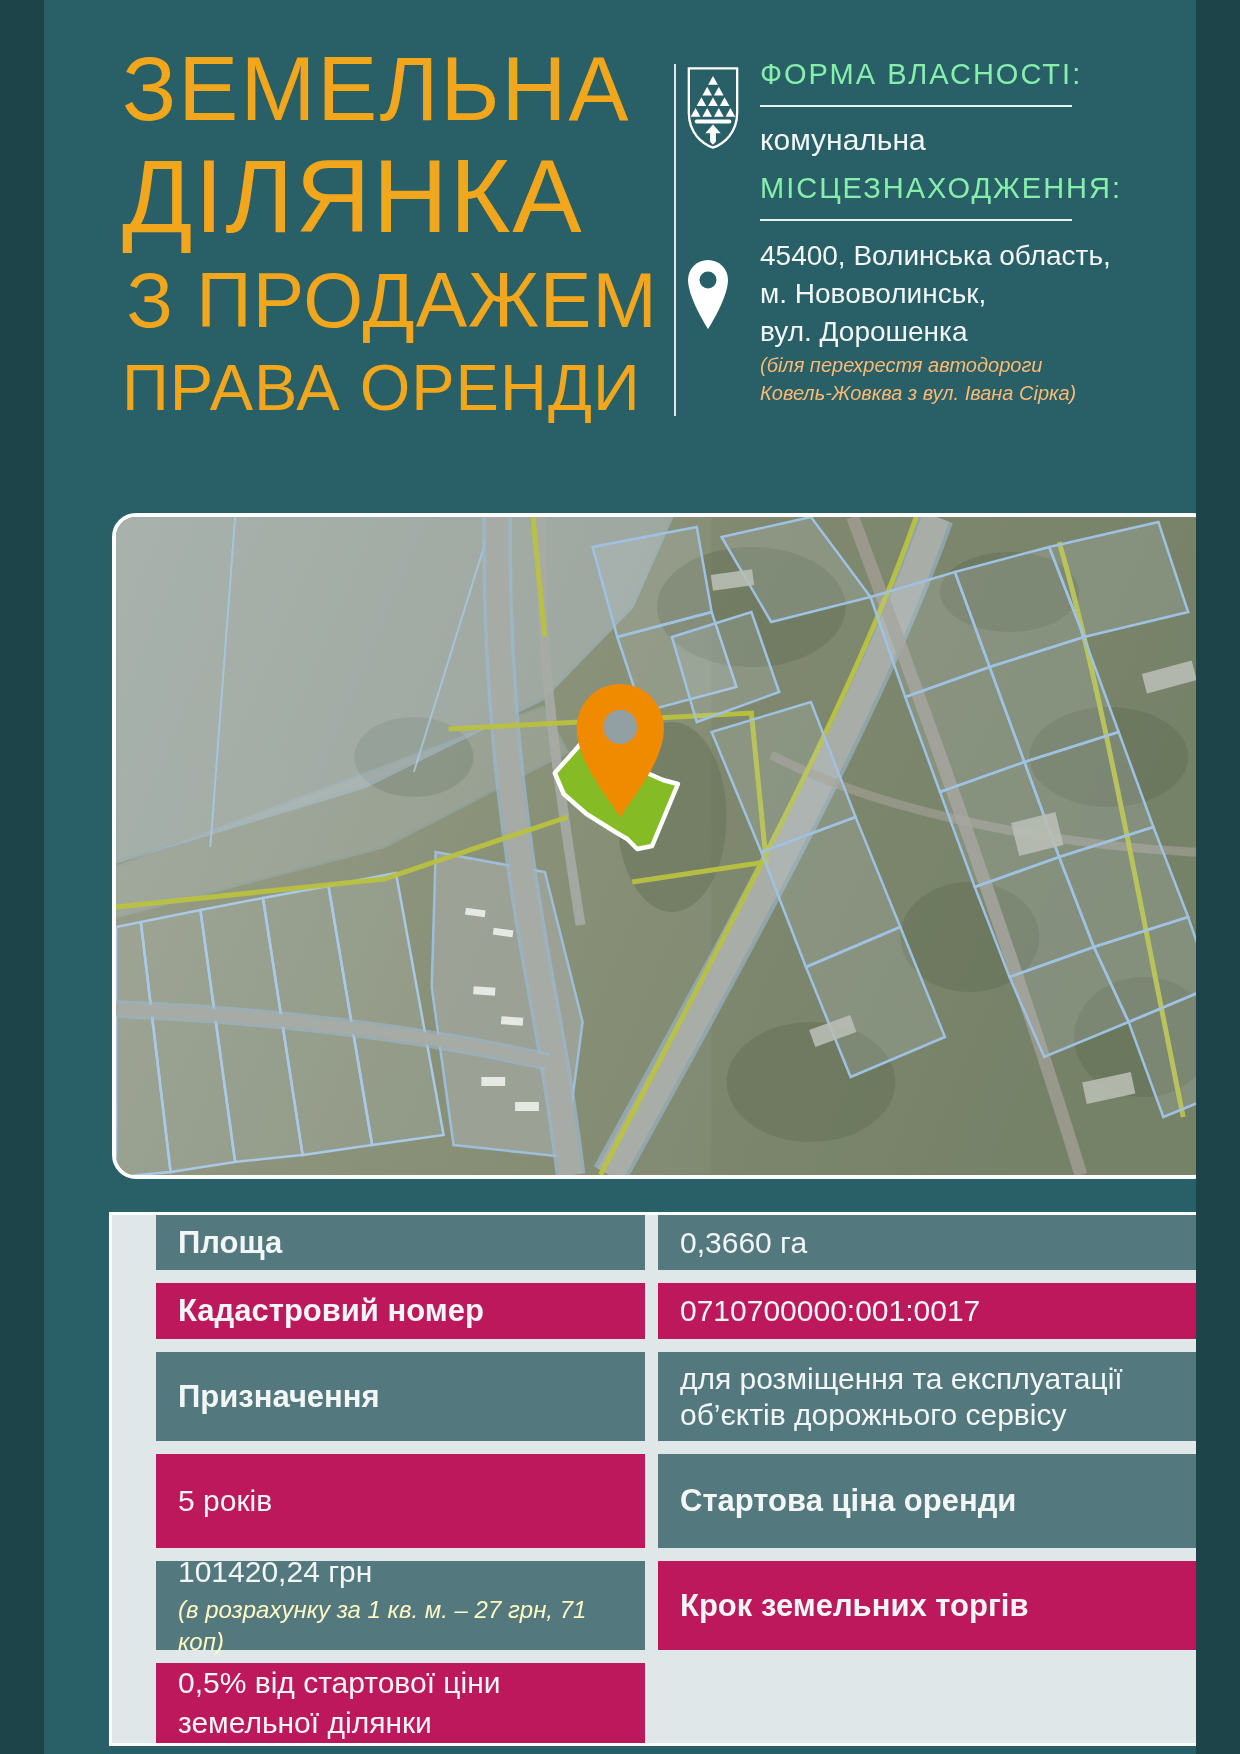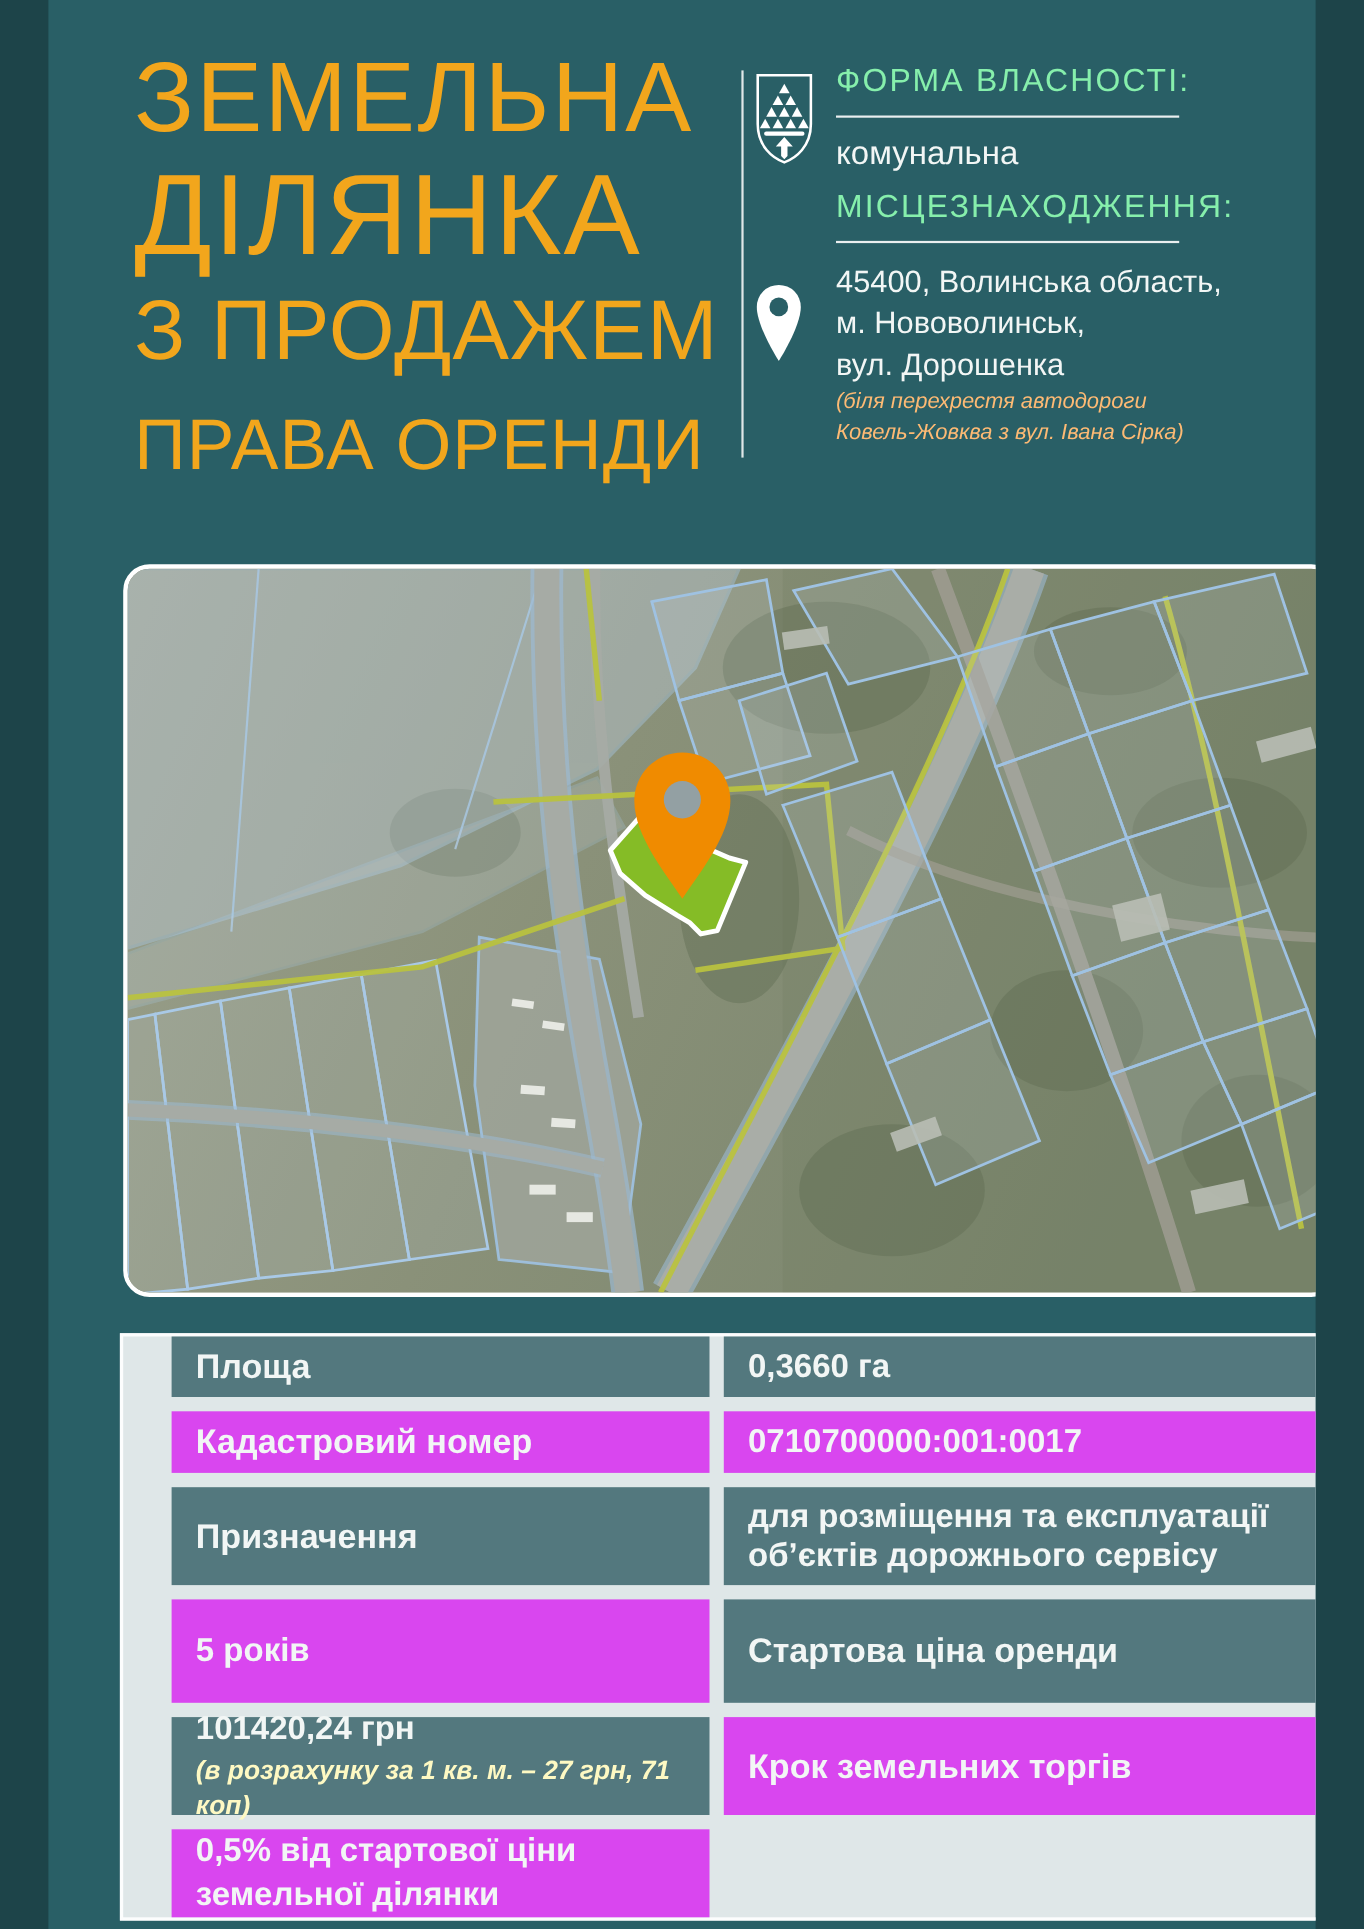--- a/index.html
+++ b/index.html
@@ -7,21 +7,21 @@
     position:relative; width:1152px; height:1754px; margin:0 auto;
     background:#295f66; overflow:hidden;
     font-family:"Liberation Sans","DejaVu Sans",sans-serif;
     color:#f2f6f5;
   }
   
   .title-block { position:absolute; left:78px; top:44px; width:540px; }
   .title-line { color:#f2a61c; font-weight:400; line-height:1.0; white-space:nowrap; }
   .t1 { font-size:90px;  letter-spacing:2px; margin-bottom:10px; }
   .t2 { font-size:104px; letter-spacing:2px; margin-bottom:14px; }
-  .t3 { font-size:77px;  letter-spacing:1px; margin-bottom:32px; }
+  .t3 { font-size:77px;  letter-spacing:1px; margin-bottom:16px;text-align:center; }
   .t4 { font-size:65px;  letter-spacing:1px; }
   .v-divider { position:absolute; left:630px; top:64px; width:2px; height:352px;
                background:rgba(255,255,255,.85); }
   .info-section { position:absolute; left:640px; width:560px; display:flex; }
   .sec-own { top:58px; }
   .sec-loc { top:172px;align-items:center; }
   .info-icon { width:70px; flex:0 0 70px; padding-top:6px; }
   .info-body { padding-left:6px; }
   .info-label { font-size:29px; letter-spacing:2px; color:#86efac; }
   .info-underline { width:312px; height:2px; background:rgba(255,255,255,.9); margin:14px 0 16px; }
@@ -37,23 +37,23 @@
   .map-frame svg { display:block; width:100%; height:100%; }
   
   .info-table {
     position:absolute; left:65px; top:1212px; width:1111px;
     display:grid; grid-template-columns:489px 1fr;
     grid-template-rows:55px 56px 89px 94px 89px 80px;
     gap:13px; background:rgba(255,255,255,.85);
     border:3px solid rgba(255,255,255,.9); box-sizing:border-box;padding-left:44px;
   }
   .cell { display:flex; flex-direction:column; justify-content:center;
-          padding:6px 14px 6px 22px; box-sizing:border-box;font-weight:bold; }
+          padding:6px 14px 6px 22px; box-sizing:border-box; }
   .r-light { background:#53787e; }
-  .r-dark  { background:#d946ef; }
+  .r-dark  { background:#be185d; }
   .cell.lbl { font-weight:700; font-size:31px; line-height:1.22; }
   .cell .main { font-size:30px; line-height:1.2; max-width:530px; }
   .cell .main.w-narrow { max-width:420px; line-height:1.35; }
   .cell .sub { font-size:24px; font-style:italic; line-height:1.3; margin-top:4px; color:#fef9c3; }
 </style>
 </head>
 <body>
 
 <div class="page">
 

